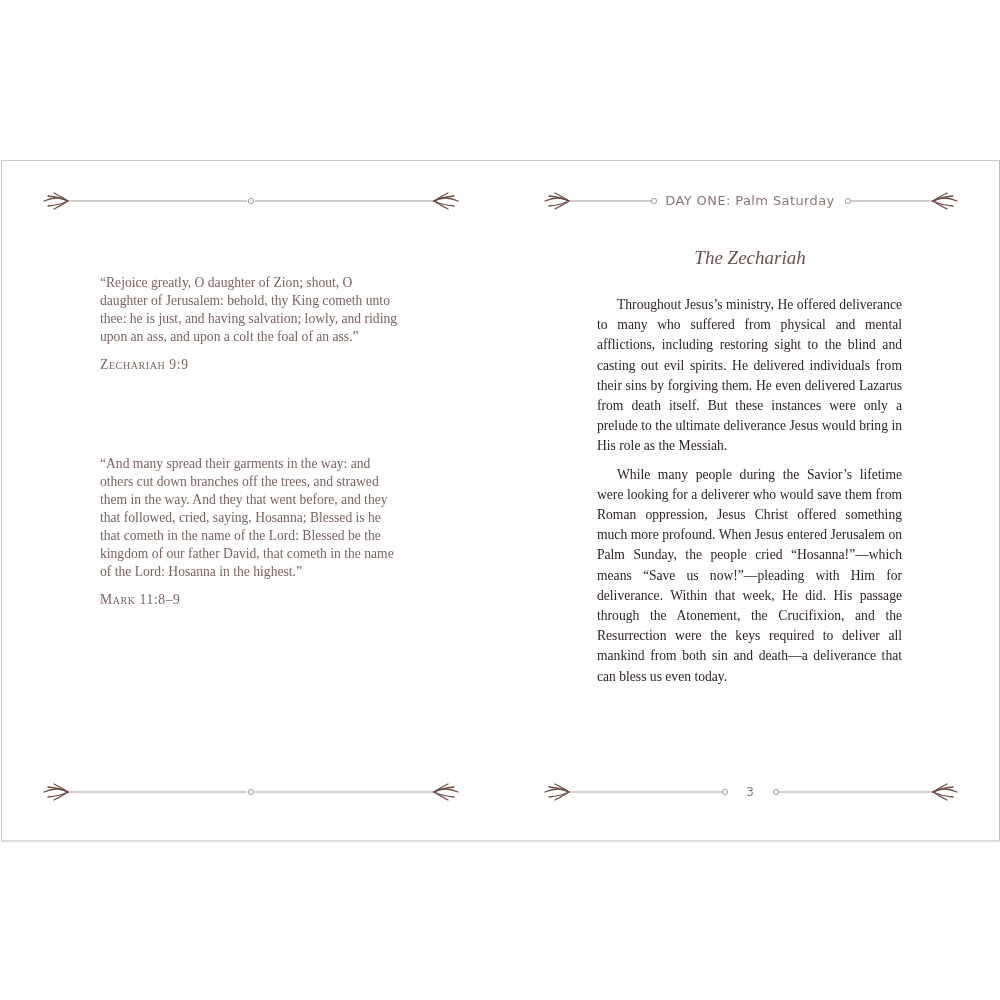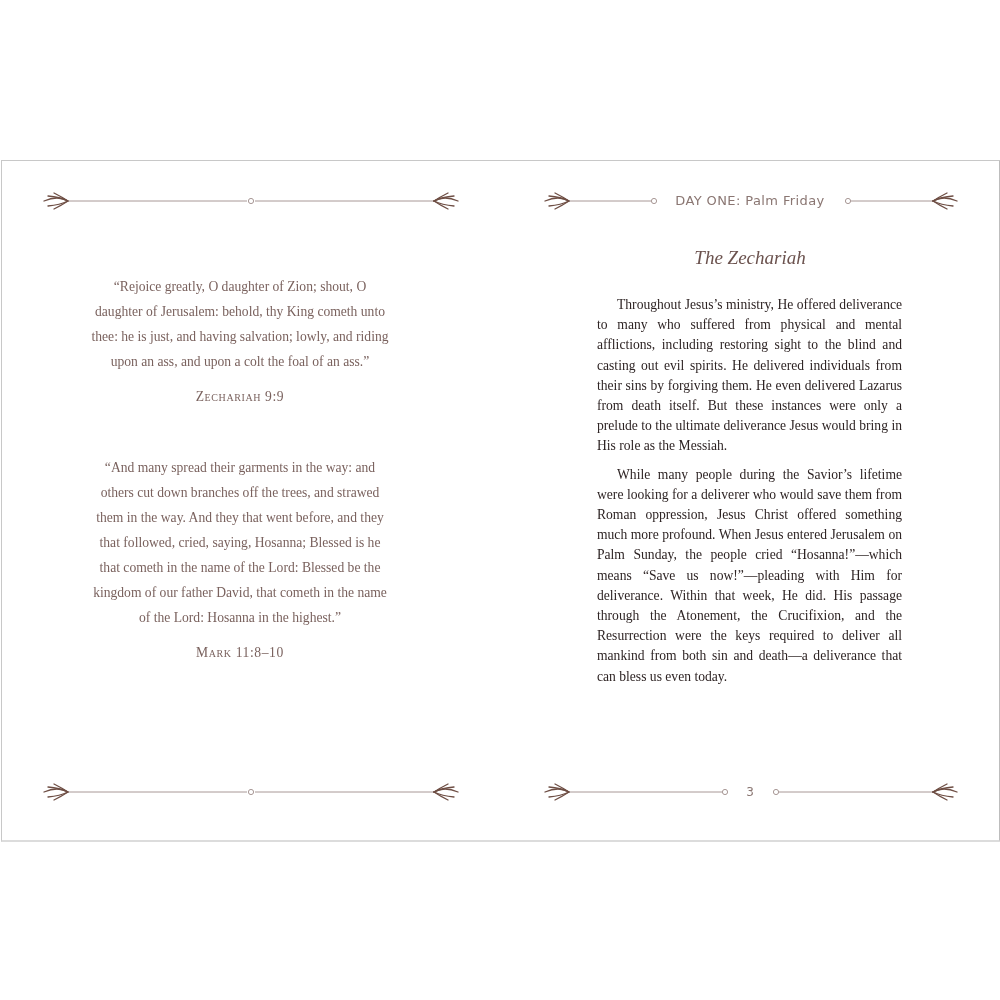--- a/index.html
+++ b/index.html
@@ -25,22 +25,22 @@
     position: absolute; top: 0; left: 0; width: 498px; text-align: center;
     font-family: "DejaVu Sans", sans-serif; font-size: 13px; letter-spacing: 0.4px;
     color: #8a7672; line-height: 20px;
   }
   .page-number {
     position: absolute; top: 0; left: 0; width: 498px; text-align: center;
     font-family: "DejaVu Sans", sans-serif; font-size: 12px; color: #8a7672; line-height: 20px;
   }
 
   .quote-block {
-    position: absolute; left: 88px; width: 300px; text-align: center;
-    color: #7a625e; font-size: 13.6px; line-height: 25px;
+    position: absolute; left: 98px; width: 300px; 
+    color: #7a625e; font-size: 13.6px; line-height: 18px;
   }
   .quote-block.q1 { top: 113px; }
   .quote-block.q2 { top: 294px; }
   .quote-block p { margin: 0; }
   .citation {
     margin-top: 10px; font-variant: small-caps; letter-spacing: 0.6px; font-size: 13.6px; color: #7a625e;
   }
 
   .title {
     position: absolute; top: 86px; left: 0; width: 498px; text-align: center;
@@ -81,21 +81,21 @@
       </svg>
     </div>
 
     <div class="quote-block q1">
       <p>“Rejoice greatly, O daughter of Zion; shout, O daughter of Jerusalem: behold, thy King cometh unto thee: he is just, and having salvation; lowly, and riding upon an ass, and upon a colt the foal of an ass.”</p>
       <div class="citation">Zechariah 9:9</div>
     </div>
 
     <div class="quote-block q2">
       <p>“And many spread their garments in the way: and others cut down branches off the trees, and strawed them in the way. And they that went before, and they that followed, cried, saying, Hosanna; Blessed is he that cometh in the name of the Lord: Blessed be the kingdom of our father David, that cometh in the name of the Lord: Hosanna in the highest.”</p>
-      <div class="citation">Mark 11:8–10</div>
+      <div class="citation">Mark 11:8–9</div>
     </div>
 
     <div class="rule-row bottom">
       <svg width="498" height="20" viewBox="0 0 498 20">
         <g stroke="#6e4e44" stroke-width="1.3" fill="none" stroke-linecap="round">
           <path d="M42 10 Q56 4 66 10"></path>
             <path d="M46 5 Q58 6 66 10"></path>
             <path d="M46 15 Q58 14 66 10"></path>
             <path d="M52 2 Q60 6 66 10"></path>
             <path d="M52 18 Q60 14 66 10"></path>
@@ -129,21 +129,21 @@
         <circle cx="347" cy="10" r="2.6" fill="#fff" stroke="#a89896" stroke-width="1"></circle>
         <line x1="350" y1="10" x2="432" y2="10" stroke="#a89896" stroke-width="1"></line>
         <g stroke="#6e4e44" stroke-width="1.3" fill="none" stroke-linecap="round">
           <path d="M456 10 Q442 4 432 10"></path>
             <path d="M452 5 Q440 6 432 10"></path>
             <path d="M452 15 Q440 14 432 10"></path>
             <path d="M446 2 Q438 6 432 10"></path>
             <path d="M446 18 Q438 14 432 10"></path>
         </g>
       </svg>
-      <div class="running-head">DAY ONE: Palm Friday</div>
+      <div class="running-head">DAY ONE: Palm Saturday</div>
     </div>
 
     <div class="title">The Zechariah</div>
 
     <div class="body-text">
       <p>Throughout Jesus’s ministry, He offered deliverance to many who suffered from physical and mental afflictions, including restoring sight to the blind and casting out evil spirits. He delivered individuals from their sins by forgiving them. He even delivered Lazarus from death itself. But these instances were only a prelude to the ultimate deliverance Jesus would bring in His role as the Messiah.</p>
       <p>While many people during the Savior’s lifetime were looking for a deliverer who would save them from Roman oppression, Jesus Christ offered something much more profound. When Jesus entered Jerusalem on Palm Sunday, the people cried “Hosanna!”—which means “Save us now!”—pleading with Him for deliverance. Within that week, He did. His passage through the Atonement, the Crucifixion, and the Resurrection were the keys required to deliver all mankind from both sin and death—a deliverance that can bless us even today.</p>
     </div>
 
     <div class="rule-row bottom">

